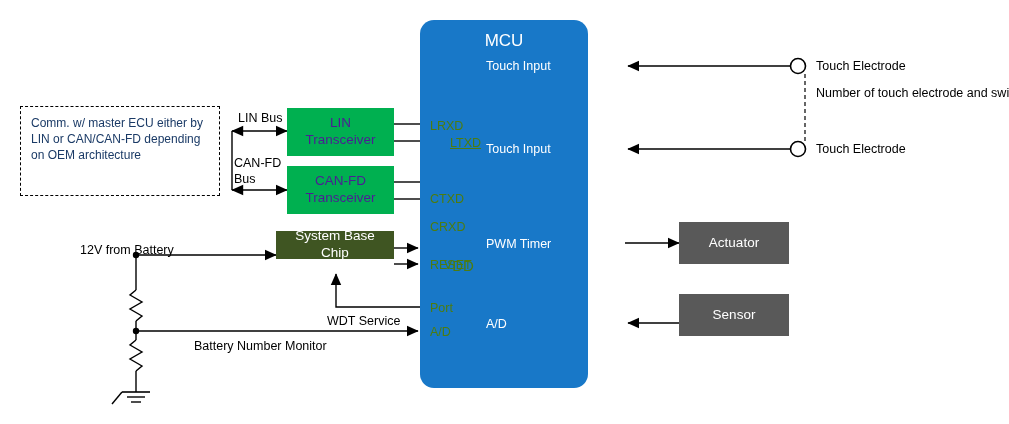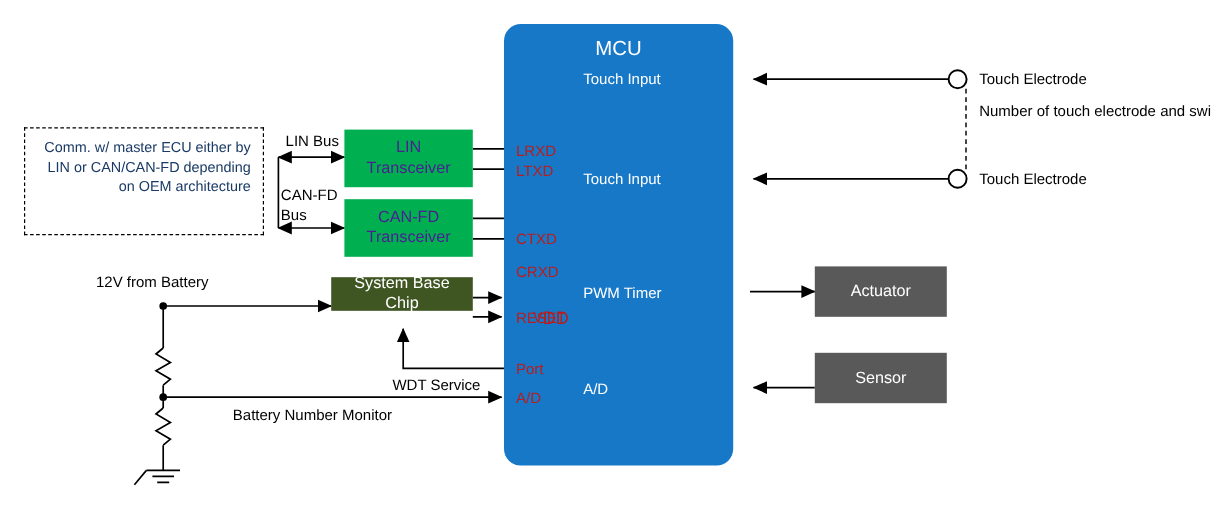--- a/index.html
+++ b/index.html
@@ -47,30 +47,30 @@
   }
   .gray {
     background: #595959;
     color: #ffffff;
     font-size: 13.5px;
   }
   .dashedbox {
     border: 1.5px dashed #000000;
     color: #1a3a66;
     font-size: 12px;
-    text-align: right;
+    text-align: left;
     align-items: flex-start;
     justify-content: flex-start;
     padding: 8px 10px;
     line-height: 1.35;
   }
   .lbl {
     position: absolute;
     font-size: 12.5px;
-    color: #b91c1c;
+    color: #4d7c0f;
     white-space: pre;
     line-height: 1.3;
   }
   .lbl.black {
     color: #000000;
   }
   .lbl.white {
     color: #ffffff;
   }
   .lbl.r {
@@ -150,21 +150,21 @@
 
     <line x1="790" y1="149" x2="628" y2="149" stroke="#000" stroke-width="1.4" marker-end="url(#arrEnd)"></line>
     <circle cx="798" cy="149" r="7.5" fill="#ffffff" stroke="#000" stroke-width="1.6"></circle>
 
     <line x1="570" y1="88" x2="570" y2="103" stroke="#ffffff" stroke-width="1.6"></line>
     <line x1="570" y1="110" x2="570" y2="125" stroke="#ffffff" stroke-width="1.6"></line>
 
     <line x1="805" y1="74" x2="805" y2="142" stroke="#000" stroke-width="1.2" stroke-dasharray="4 3"></line>
   </svg>
 
-  <div class="box mcu" style="left:420px; top:20px; width:191px; height:368px;">
+  <div class="box mcu" style="left:420px; top:20px; width:168px; height:368px;">
     <span>MCU</span>
   </div>
 
   <div class="box green" style="left:287px; top:108px; width:107px; height:48px;">
     <span style="white-space:pre-line">LIN
 Transceiver</span>
   </div>
 
   <div class="box green" style="left:287px; top:166px; width:107px; height:48px;">
     <span style="white-space:pre-line">CAN-FD
@@ -187,34 +187,34 @@
   <div class="box dashedbox" style="left:20px; top:106px; width:200px; height:90px;">
     <span>Comm. w/ master ECU either by LIN or CAN/CAN-FD depending on OEM architecture</span>
   </div>
 
   <div class="lbl black" style="left:238px; top:110px;">LIN Bus</div>
 
   <div class="lbl black" style="left:234px; top:155px; white-space:pre-line;">CAN-FD
 Bus</div>
 
   <div class="lbl" style="left:430px; top:118px;">LRXD</div>
-  <div class="lbl" style="left:430px; top:135px;">LTXD</div>
+  <div class="lbl" style="left:450px; top:135px;text-decoration:underline;">LTXD</div>
   <div class="lbl" style="left:430px; top:174px;margin-top:45px;">CRXD</div>
   <div class="lbl" style="left:430px; top:191px;">CTXD</div>
 
   <div class="lbl" style="left:430px; top:240px;">
     <span>V</span><sub>DD</sub>
   </div>
   <div class="lbl" style="left:430px; top:257px;">RESET</div>
   <div class="lbl" style="left:430px; top:300px;">Port</div>
   <div class="lbl" style="left:430px; top:324px;">A/D</div>
 
   <div class="lbl black" style="left:327px; top:313px;">WDT Service</div>
   <div class="lbl black" style="left:194px; top:338px;">Battery Number Monitor</div>
-  <div class="lbl black" style="left:80px; top:227px;">12V from Battery</div>
+  <div class="lbl black" style="left:80px; top:242px;">12V from Battery</div>
 
   <div class="lbl white r" style="left:486px; top:58px; width:130px;">Touch Input</div>
   <div class="lbl white r" style="left:486px; top:141px; width:130px;">Touch Input</div>
   <div class="lbl white r" style="left:486px; top:236px; width:130px;">PWM Timer</div>
   <div class="lbl white r" style="left:486px; top:316px; width:130px;">A/D</div>
 
   <div class="lbl black" style="left:816px; top:58px;">Touch Electrode</div>
   <div class="lbl black" style="left:816px; top:141px;">Touch Electrode</div>
 
   <div class="lbl black" style="left:816px; top:84px; width:185px; line-height:1.45;">Number of touch electrode and switch layout depend on system requirement</div>

